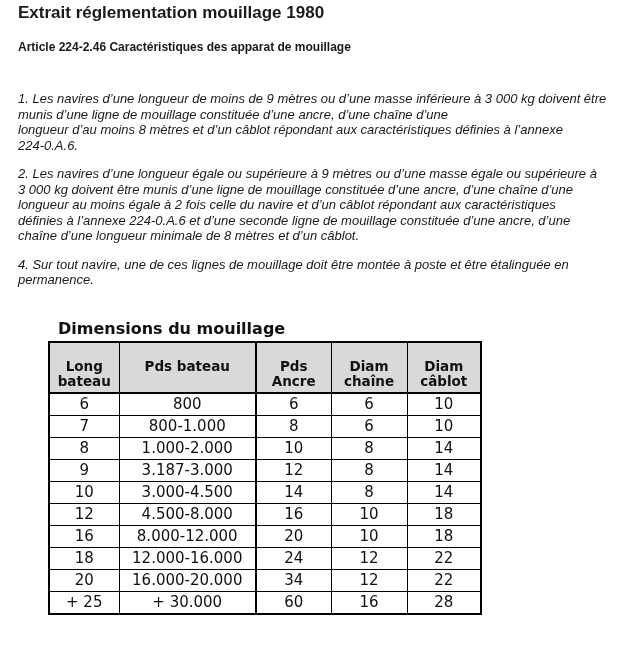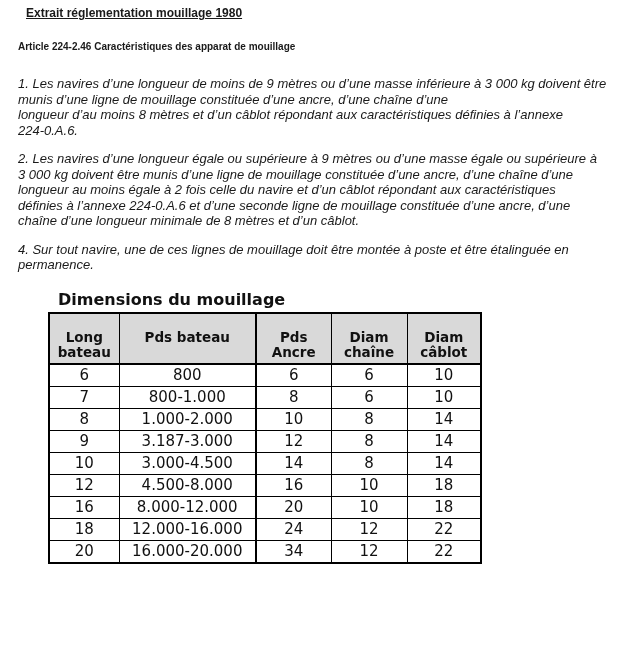--- a/index.html
+++ b/index.html
@@ -7,42 +7,41 @@
     width: 628px;
     height: 652px;
     background: #ffffff;
     font-family: "Liberation Sans", sans-serif;
     color: #1a1a1a;
     overflow: hidden;
   }
   .page { padding: 4px 0 0 18px; }
 
   .doc-title {
+    font-size: 17px;
+    font-weight: bold;
+    line-height: 18px;
+    margin: 0 0 16px 0;
+  }
+  .article-heading {
     font-size: 12px;
     font-weight: bold;
-    text-decoration: underline;
     line-height: 18px;
-    margin: 0 0 16px 8px;
-  }
-  .article-heading {
-    font-size: 10px;
-    font-weight: bold;
-    line-height: 18px;
-    margin: 0 0 20px 0;
+    margin: 0 0 35px 0;
   }
   .para {
     font-size: 13px;
     line-height: 15.5px;
     margin: 0 0 13px 0;
     width: 606px;
     white-space: pre-line;
     font-style: italic;
   }
 
-  .table-section { margin-top: 17px; margin-left: 30px; }
+  .table-section { margin-top: 31px; margin-left: 30px; }
   .table-title {
     font-family: "DejaVu Sans", sans-serif;
     font-size: 16px;
     font-weight: bold;
     margin: 0 0 3px 10px;
     color: #111111;
   }
   table.mouillage {
     border-collapse: collapse;
     table-layout: fixed;
@@ -182,16 +181,23 @@
             <td>12</td>
             <td>22</td>
           </tr>
           <tr>
             <td>20</td>
             <td class="thickright">16.000-20.000</td>
             <td>34</td>
             <td>12</td>
             <td>22</td>
           </tr>
+          <tr>
+            <td>+ 25</td>
+            <td class="thickright">+ 30.000</td>
+            <td>60</td>
+            <td>16</td>
+            <td>28</td>
+          </tr>
         </tbody>
     </table>
   </div>
 </div>
 
 </body></html>

